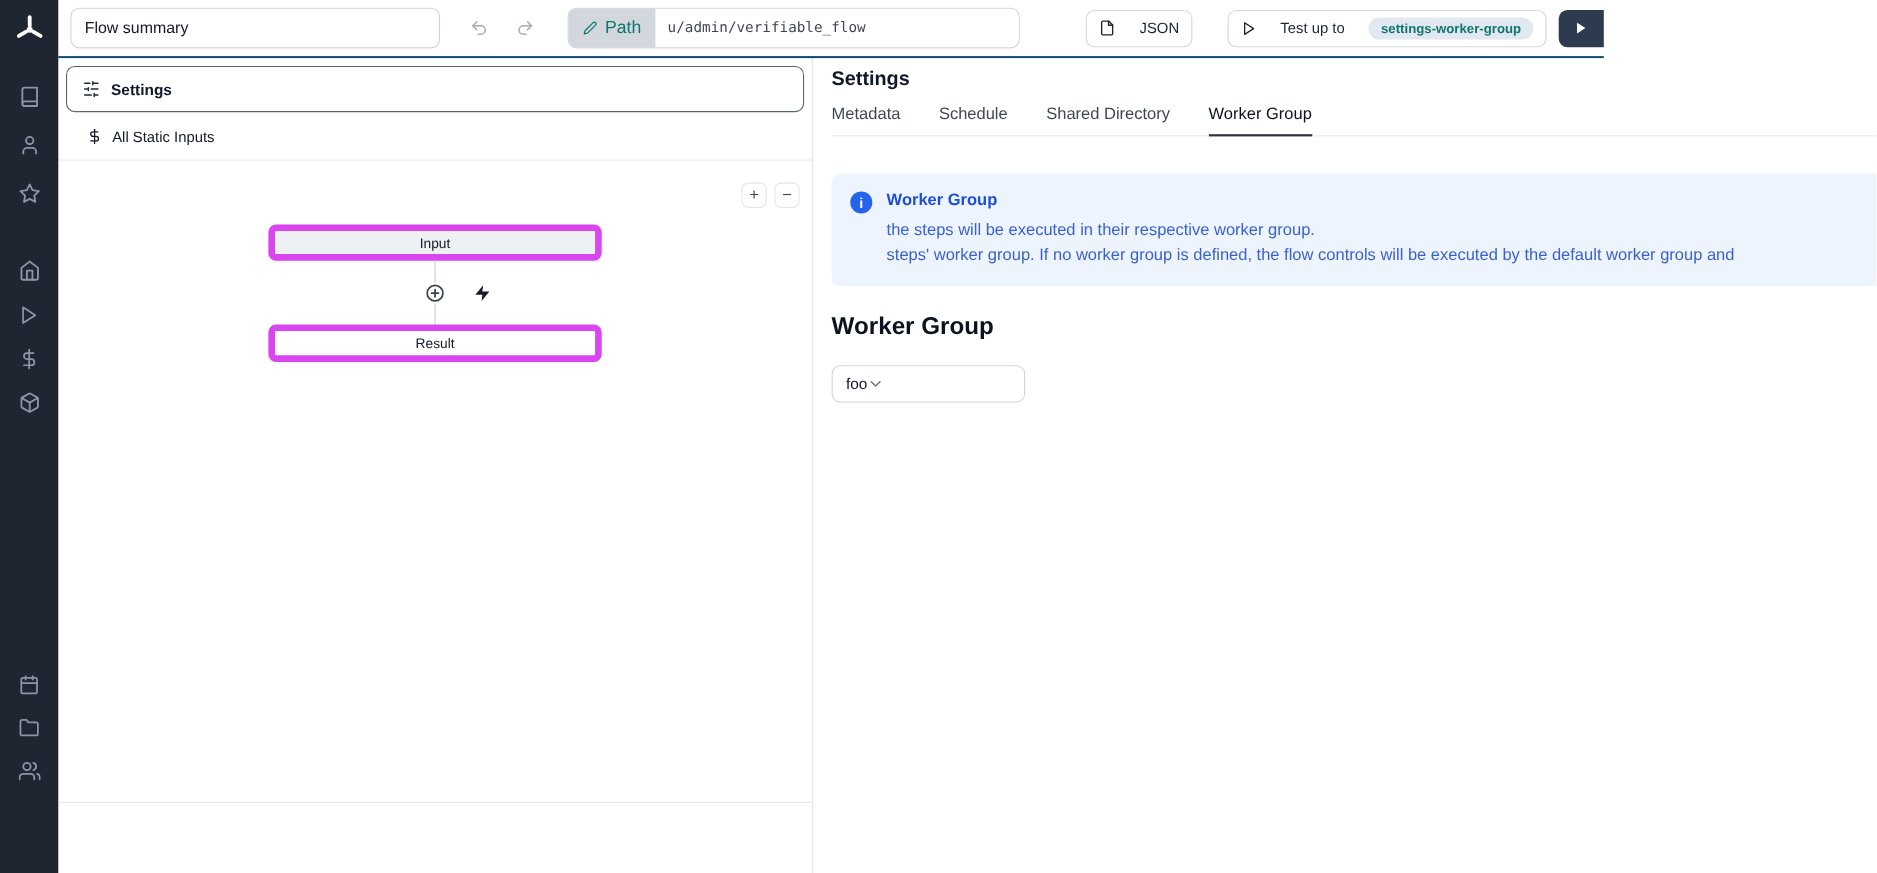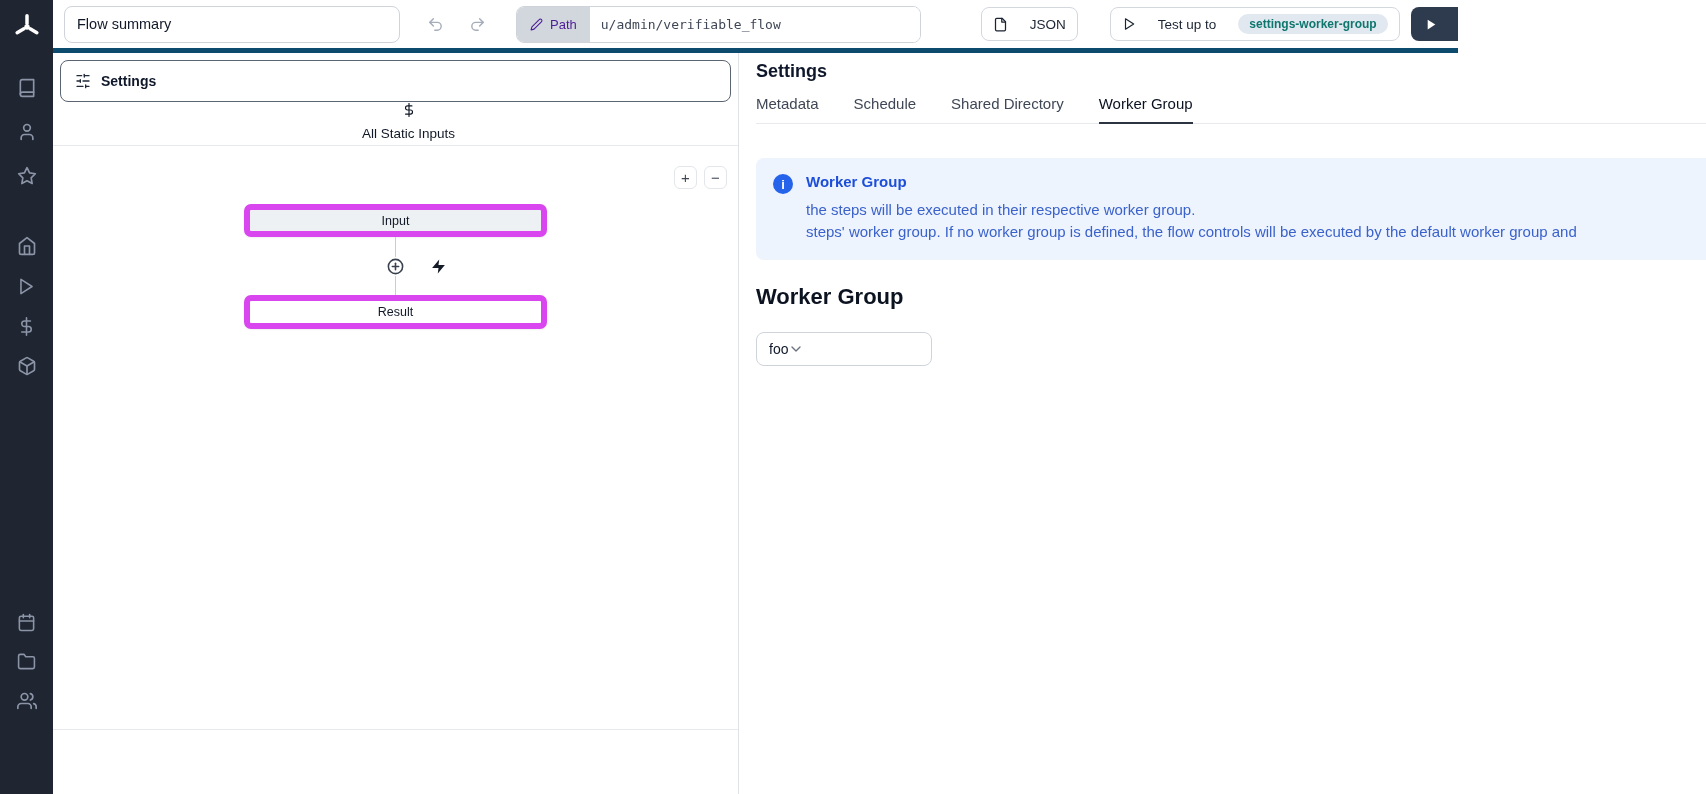--- a/index.html
+++ b/index.html
@@ -18,40 +18,40 @@
   .nav-group { display:flex; flex-direction:column; align-items:center; }
   .g1 { margin-top:13px; }
   .g2 { margin-top:28px; }
   .g3 { margin-bottom:74px; }
   .nav-btn { width:53px; height:44px; display:flex; align-items:center; justify-content:center; color:#8b95a7; background:none; border:none; cursor:pointer; }
   .g2 .nav-btn { height:40px; }
   .g3 .nav-btn { height:39px; }
   .spacer { flex:1; }
 
   
-  .topbar { position:absolute; left:53px; top:0; width:1405px; height:53px; background:#fff; border-bottom:5px solid #0c4a6e; display:flex; align-items:center; overflow:hidden; }
+  .topbar { position:absolute; left:53px; top:0; width:1405px; height:53px; background:#fff; border-bottom:2px solid #0c4a6e; display:flex; align-items:center; overflow:hidden; }
   .summary-input { margin-left:11px; width:336px; height:37px; border:1px solid #cfd4db; border-radius:8px; padding:0 12px; font-family:inherit; font-size:14.5px; font-weight:500; color:#111827; outline:none; flex-shrink:0; }
   .icon-btn { width:30px; height:30px; display:flex; align-items:center; justify-content:center; color:#a6adba; background:none; border:none; cursor:pointer; flex-shrink:0; }
   .undo-btn { margin-left:20px; }
   .redo-btn { margin-left:12px; }
   .path-group { margin-left:24px; height:37px; display:flex; align-items:stretch; border:1px solid #cfd4db; border-radius:8px; overflow:hidden; flex-shrink:0; }
-  .path-chip { background:#d2d7de; display:flex; align-items:center; gap:7px; padding:0 13px; font-size:13px; font-weight:500; color:#4c1d95; border:none; cursor:pointer; }
+  .path-chip { background:#d2d7de; display:flex; align-items:center; gap:7px; padding:0 13px; font-size:16px; font-weight:500; color:#0f766e; border:none; cursor:pointer; }
   .path-input { width:330px; border:none; outline:none; padding:0 11px; font-family:"DejaVu Sans Mono","Liberation Mono",monospace; font-size:13px; color:#3f4756; }
   .btn-outline { display:flex; align-items:center; gap:22px; height:34px; padding:0 11px; background:#fff; border:1px solid #d3d7de; border-radius:8px; font-size:13.5px; font-weight:500; color:#1b2433; cursor:pointer; flex-shrink:0; }
   .json-btn { margin-left:60px; }
   .testupto-btn { margin-left:32px; }
   .badge { background:#e2e8f0; color:#0f766e; font-size:12px; font-weight:600; padding:3px 11px; border-radius:999px; white-space:nowrap; }
   .btn-dark { display:flex; align-items:center; gap:20px; height:34px; padding:0 14px; background:#2e3a4d; color:#fff; border:none; border-radius:8px; font-size:13.5px; font-weight:500; cursor:pointer; flex-shrink:0; }
   .testflow-btn { margin-left:11px; }
   .save-btn { margin-left:15px; width:245px; justify-content:flex-start; }
 
   
   .left-panel { position:absolute; left:53px; top:53px; width:685px; height:741px; background:#fff; }
   .settings-big-btn { position:absolute; left:7px; top:7px; width:671px; height:42px; background:#fff; border:1.5px solid #5b6572; border-radius:8px; display:flex; align-items:center; gap:10px; padding:0 14px; font-size:14px; font-weight:600; color:#0f172a; cursor:pointer; }
-  .static-row { position:absolute; left:0; top:50px; width:685px; height:43px; border-bottom:1px solid #e7e9ec; display:flex; align-items:center; gap:9px; padding-left:26px; background:#fff; border-top:none; border-left:none; border-right:none; cursor:pointer; font-size:13.5px; font-weight:500; color:#111827;flex-direction:column; }
+  .static-row { position:absolute; left:0; top:50px; width:685px; height:43px; border-bottom:1px solid #e7e9ec; display:flex; align-items:center; gap:9px; padding-left:26px; background:#fff; border-top:none; border-left:none; border-right:none; cursor:pointer; font-size:13.5px; font-weight:500; color:#111827; }
   .canvas { position:absolute; left:0; top:93px; width:685px; height:648px; }
   .zoom { position:absolute; top:20px; right:11px; display:flex; gap:7px; }
   .zoom-btn { width:23px; height:23px; border:1px solid #e3e6ea; background:#fff; border-radius:6px; color:#3f4756; font-size:15px; line-height:1; display:flex; align-items:center; justify-content:center; cursor:pointer; }
   .node { position:absolute; left:191px; width:303px; display:flex; align-items:center; justify-content:center; font-size:12.5px; color:#111827; border:6px solid #d946ef; border-radius:7px; box-shadow:0 1px 2px rgba(0,0,0,.06); cursor:pointer; background:#fff; }
   .node-input { top:58px; height:33px; background:#eef1f4; }
   .node-result { top:149px; height:34px; }
   .connector { position:absolute; left:342px; top:91px; width:1px; height:58px; background:#c9ced6; }
   .canvas-plus { position:absolute; left:333px; top:111px; padding:0; color:#3a4250; background:#fff; border:none; cursor:pointer; }
   .canvas-bolt { position:absolute; left:377px; top:112px; padding:0; color:#151c28; background:none; border:none; cursor:pointer; }
   .canvas-bottom-line { position:absolute; left:0; top:583px; width:685px; height:1px; background:#e7e9ec; }

